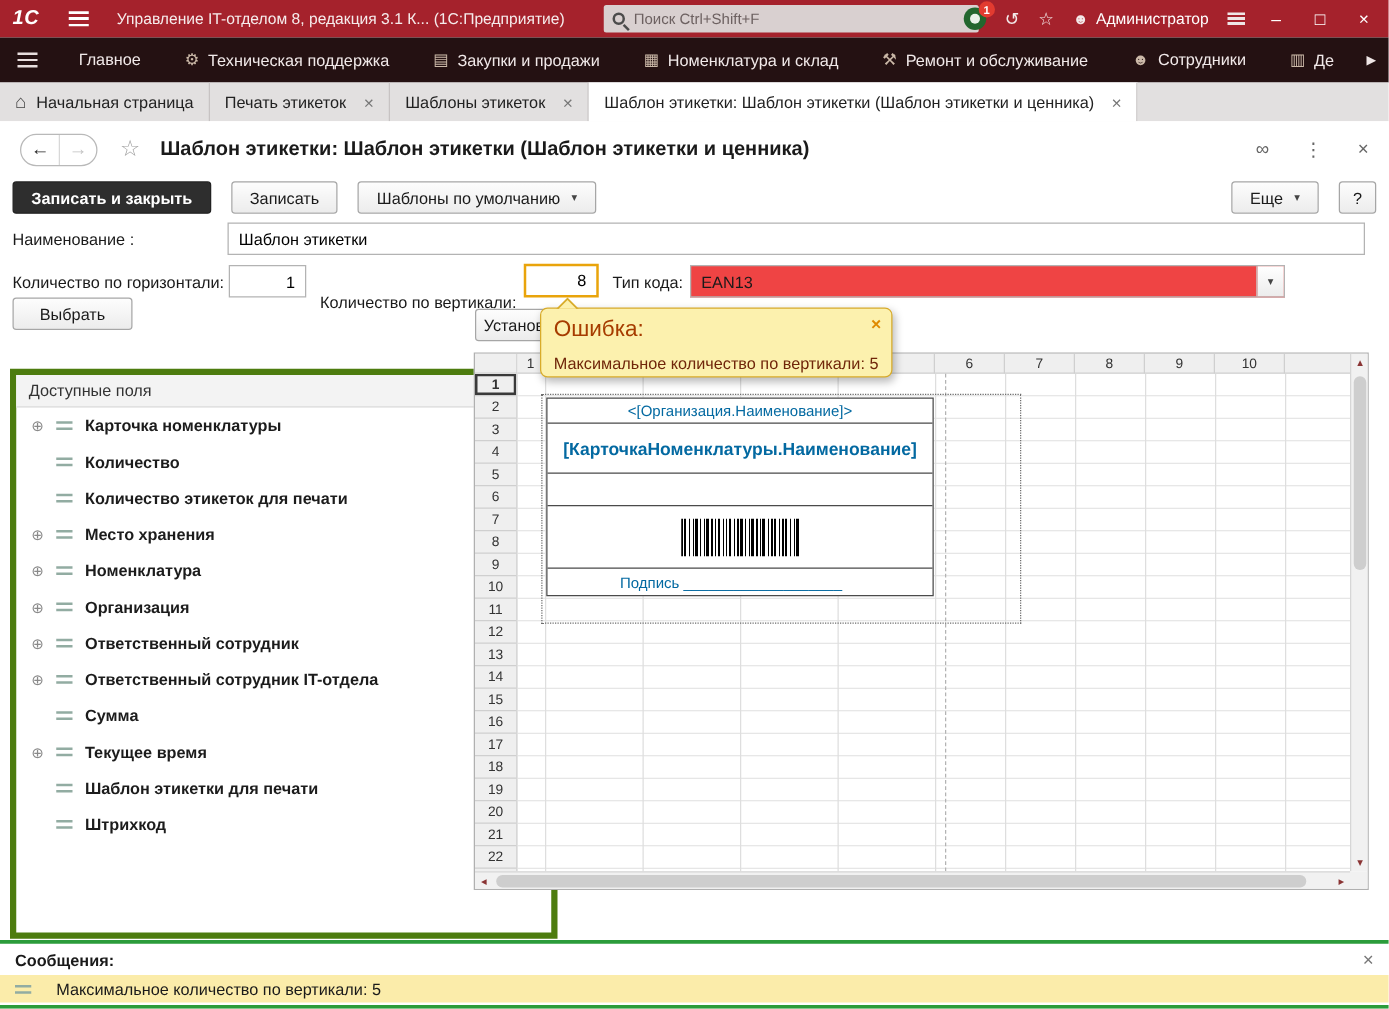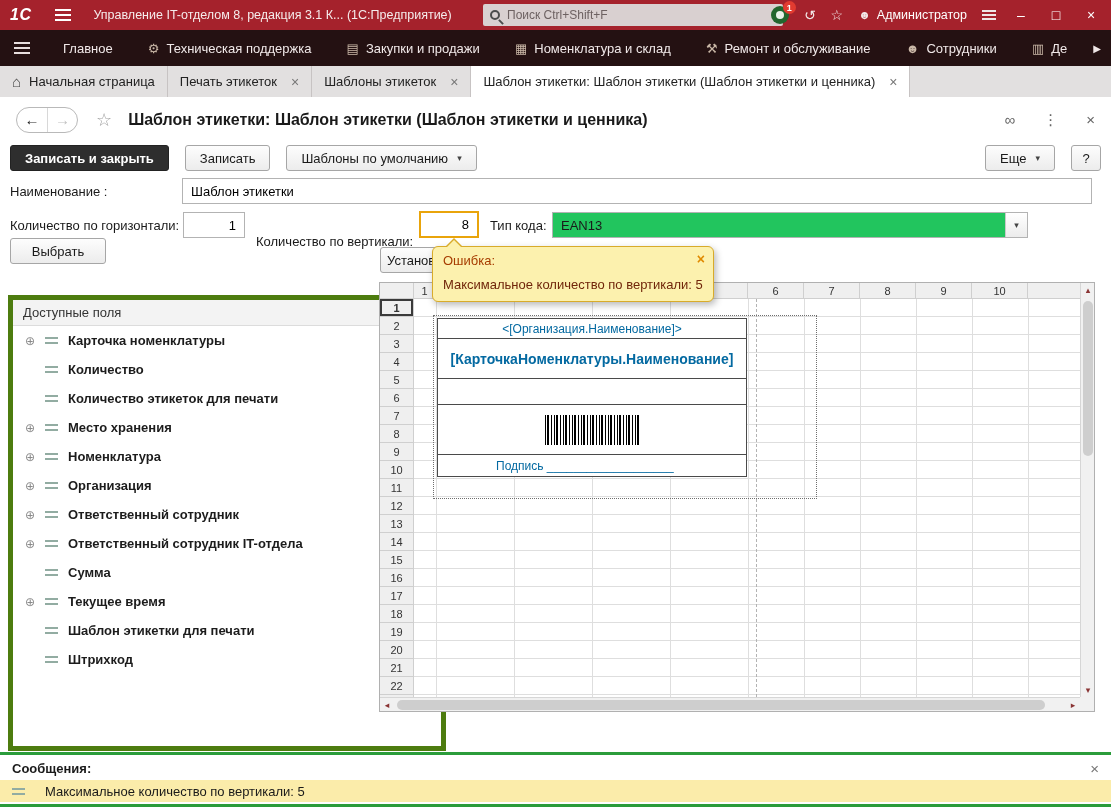--- a/index.html
+++ b/index.html
@@ -66,21 +66,21 @@
   
   .frm-label{position:absolute;font-size:13px;color:#1a1a1a;white-space:nowrap}
   .txt{border:1px solid #b3b3b3;height:26px;font-size:13px;padding:0 8px;background:#fff}
   .name-input{position:absolute;left:182px;top:178px;width:910px}
   .lbl-name{left:10px;top:184px}
   .lbl-h{left:10px;top:218px}
   .num-h{position:absolute;left:183px;top:212px;width:62px;text-align:right}
   .lbl-v{left:256px;top:234px}
   .num-v{position:absolute;left:419px;top:211px;width:60px;height:27px;text-align:right;border:2px solid #e9a40b}
   .lbl-t{left:490px;top:218px}
-  .combo{position:absolute;left:552px;top:212px;width:476px;height:26px;border:1px solid #b3b3b3;display:flex;align-items:center;padding-left:8px;background:#22c55e}
+  .combo{position:absolute;left:552px;top:212px;width:476px;height:26px;border:1px solid #b3b3b3;display:flex;align-items:center;padding-left:8px;background:#ef4444}
   .combo-btn{margin-left:auto;width:22px;height:100%;border-left:1px solid #c9c9c9;display:flex;align-items:center;justify-content:center;font-size:9px;color:#444;background:linear-gradient(#fff,#ececec)}
 
   .selectbtn{position:absolute;left:10px;top:238px;width:96px;justify-content:center}
   .setsize{position:absolute;left:380px;top:247px;width:58px;overflow:hidden;padding:0 6px}
 
   
   .fields{position:absolute;left:8px;top:295px;width:438px;height:456px;border:5px solid #4d7c0f;background:#fff}
   .fields-head{height:26px;background:#f3f3f3;border-bottom:1px solid #dcdcdc;display:flex;align-items:center;padding-left:10px;color:#333}
   .fitem{height:29px;display:flex;align-items:center;padding-left:12px}
   .fexp{width:20px;font-size:12px;color:#8a8a8a;flex:none}
@@ -123,21 +123,21 @@
   .scorner{position:absolute;right:0;bottom:0;width:14px;height:14px;background:#f1f1f1}
   .sarrow{position:absolute;width:14px;height:14px;display:flex;align-items:center;justify-content:center;font-size:9px;color:#8a3434}
   .sa-up{top:0;left:0}.sa-down{bottom:0;left:0}.sa-left{left:0;top:0}.sa-right{right:0;top:0}
   .vthumb{position:absolute;left:2px;top:18px;width:10px;height:155px;background:#cecece;border-radius:5px}
   .hthumb{position:absolute;left:17px;top:2px;height:10px;width:648px;background:#cecece;border-radius:5px}
 
   
   .errortip{position:absolute;left:432px;top:246px;width:282px;height:56px;background:#fcf1ae;border:1px solid #d8ab2a;border-radius:6px;box-shadow:2px 3px 7px rgba(0,0,0,.28);z-index:60;padding:6px 10px}
   .errortip::before{content:"";position:absolute;left:12px;top:-9px;border:9px solid transparent;border-top:none;border-bottom:9px solid #d8ab2a}
   .errortip::after{content:"";position:absolute;left:14px;top:-7px;border:7px solid transparent;border-top:none;border-bottom:7px solid #fcf1ae}
-  .tip-title{color:#a63c00;font-size:13px}
+  .tip-title{color:#a63c00;font-size:18px}
   .tip-close{position:absolute;right:8px;top:4px;color:#e08a00;font-size:14px;font-weight:bold}
   .tip-msg{margin-top:9px;color:#70260a;font-size:13px;white-space:nowrap}
 
   
   .msg-sep{position:absolute;left:0;top:752px;width:1111px;height:3px;background:#2b9c3b}
   .msg-head{position:absolute;left:0;top:757px;width:1111px;height:22px;display:flex;align-items:center;padding:0 12px;font-weight:bold}
   .msg-close{margin-left:auto;color:#777;font-weight:normal;font-size:15px}
   .msg-bar{position:absolute;left:0;top:780px;width:1111px;height:22px;background:#fbecaa;display:flex;align-items:center;padding:0 12px;gap:10px}
   .msg-bottom{position:absolute;left:0;top:804px;width:1111px;height:3px;background:#2b9c3b}
 </style>

